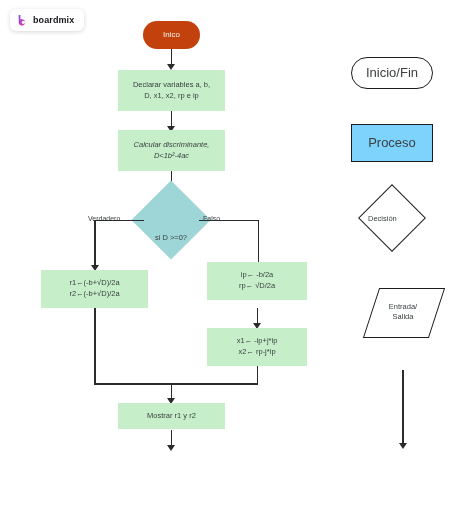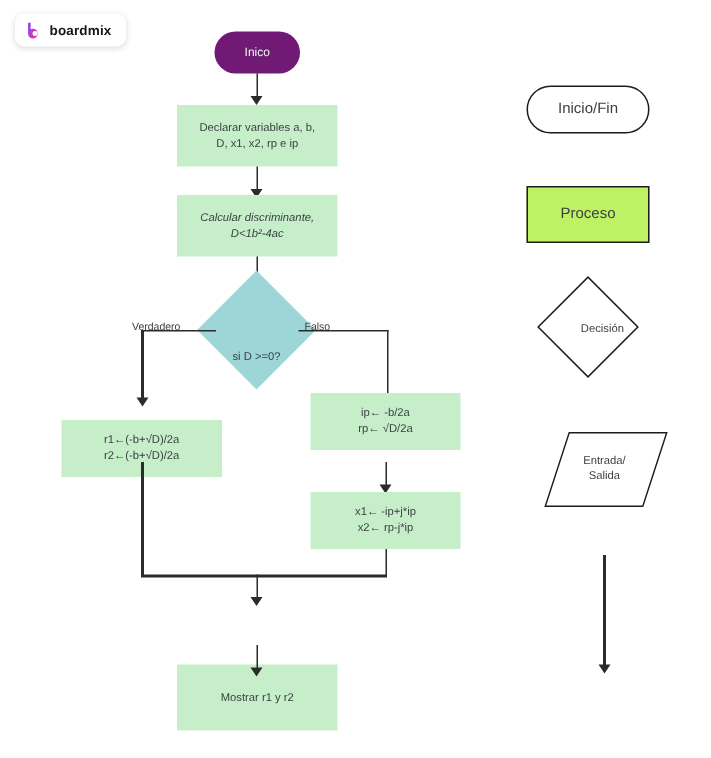--- a/index.html
+++ b/index.html
@@ -56,21 +56,21 @@
     display: flex;
     align-items: center;
     justify-content: center;
     text-align: center;
     color: #3c4043;
     font-size: 7.5px;
     line-height: 1.45;
     white-space: pre-line;
   }
   .terminator {
-    background: #701a75;
+    background: #c2410c;
     border-radius: 14px;
     color: #eaf7f0;
     font-size: 8px;
   }
   .process {
     background: #c6efc9;
     font-size: 7.5px;
   }
   .decision-wrap {
     position: absolute;
@@ -116,39 +116,39 @@
   }
 
   
   .legend-item {
     position: absolute;
     box-sizing: border-box;
     display: flex;
     align-items: center;
     justify-content: center;
     text-align: left;
-    font-size: 10px;
+    font-size: 13px;
     color: #3c4043;
     line-height: 1.35;
     white-space: pre-line;
   }
   .lg-terminator {
     border: 1.6px solid #1c1c1c;
     border-radius: 22px;
     background: #ffffff;
   }
   .lg-process {
     border: 1.6px solid #1c1c1c;
-    background: #bef264;
+    background: #7dd3fc;
   }
   .lg-decision-wrap {
     position: absolute;
     display: flex;
     align-items: center;
-    justify-content: flex-end;
+    justify-content: flex-start;
   }
   .lg-decision-shape {
     position: absolute;
     inset: 0;
     border: 1.6px solid #1c1c1c;
     background: #ffffff;
     transform: rotate(45deg);
   }
   .lg-decision-label {
     position: relative;
@@ -224,39 +224,39 @@
   <div class="edge-line h-line" style="left:128px; top:219.5px; width:16px;"></div>
   <div class="edge-line v-line" style="left:94px; top:219.5px; height:48px;"></div>
   <div class="edge-line h-line" style="left:94px; top:219.5px; width:34px;"></div>
   <div class="arrow-head" style="left:90.5px; top:265px;"></div>
 
   <span class="branch-label" style="left:203px; top:215px;">Falso</span>
   <div class="edge-line h-line" style="left:199px; top:219.5px; width:60px;"></div>
   <div class="edge-line v-line" style="left:257.5px; top:219.5px; height:48px;"></div>
   <div class="arrow-head" style="left:254px; top:265px;"></div>
 
-  <div class="node process" style="left:41px; top:280px; width:107px; height:38px;">r1←(-b+√D)/2a
+  <div class="node process" style="left:41px; top:270px; width:107px; height:38px;">r1←(-b+√D)/2a
 r2←(-b+√D)/2a</div>
 
   <div class="node process" style="left:207px; top:262px; width:100px; height:38px;">ip← -b/2a
 rp← √D/2a</div>
 
   <div class="edge-line v-line" style="left:256.5px; top:308px; height:17px;"></div>
   <div class="arrow-head" style="left:253px; top:323px;"></div>
 
   <div class="node process" style="left:207px; top:328px; width:100px; height:38px;">x1← -ip+j*ip
 x2← rp-j*ip</div>
 
   <div class="edge-line v-line" style="left:94px; top:308px; height:76px;"></div>
   <div class="edge-line v-line" style="left:256.5px; top:366px; height:18px;"></div>
   <div class="edge-line h-line" style="left:94px; top:383px; width:164px;"></div>
   <div class="edge-line v-line" style="left:170.5px; top:383px; height:17px;"></div>
   <div class="arrow-head" style="left:167px; top:398px;"></div>
 
-  <div class="node process" style="left:118px; top:403px; width:107px; height:44px;margin-top:40px;">Mostrar r1 y r2</div>
+  <div class="node process" style="left:118px; top:403px; width:107px; height:26px;">Mostrar r1 y r2</div>
 
   <div class="edge-line v-line" style="left:170.5px; top:430px; height:17px;"></div>
   <div class="arrow-head" style="left:167px; top:445px;"></div>
 
 
   <div class="legend-item lg-terminator" style="left:351px; top:57px; width:82px; height:32px;">Inicio/Fin</div>
 
   <div class="legend-item lg-process" style="left:351px; top:124px; width:82px; height:38px;">Proceso</div>
 
   <div class="lg-decision-wrap" style="left:368px; top:194px; width:48px; height:48px;">

